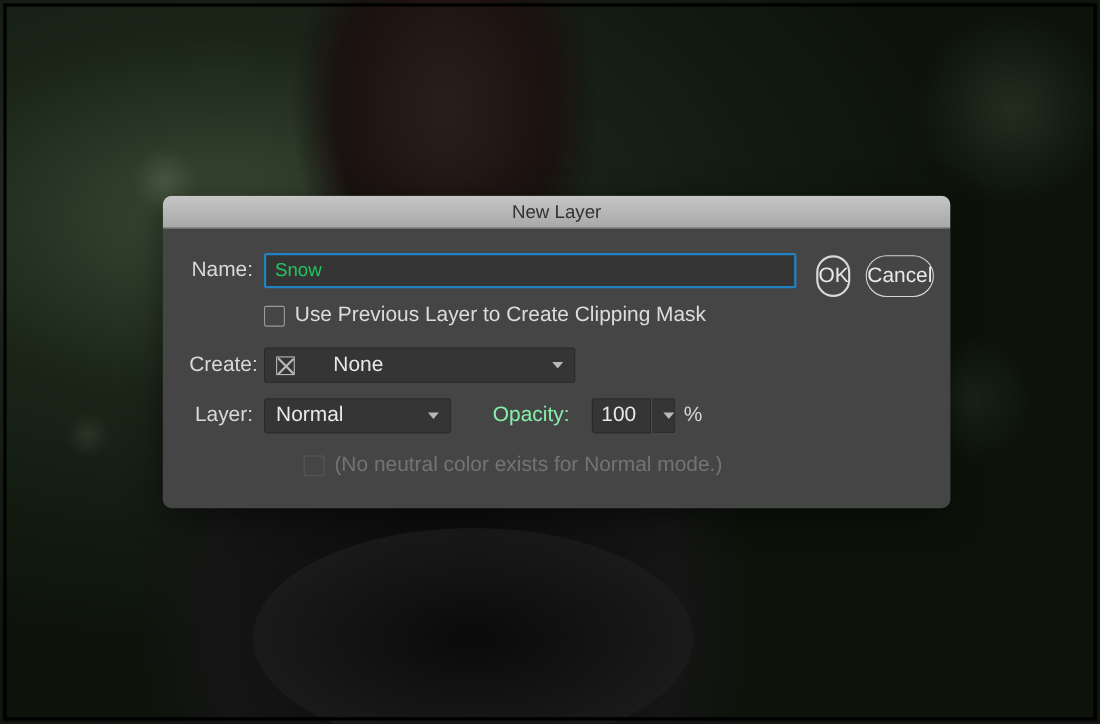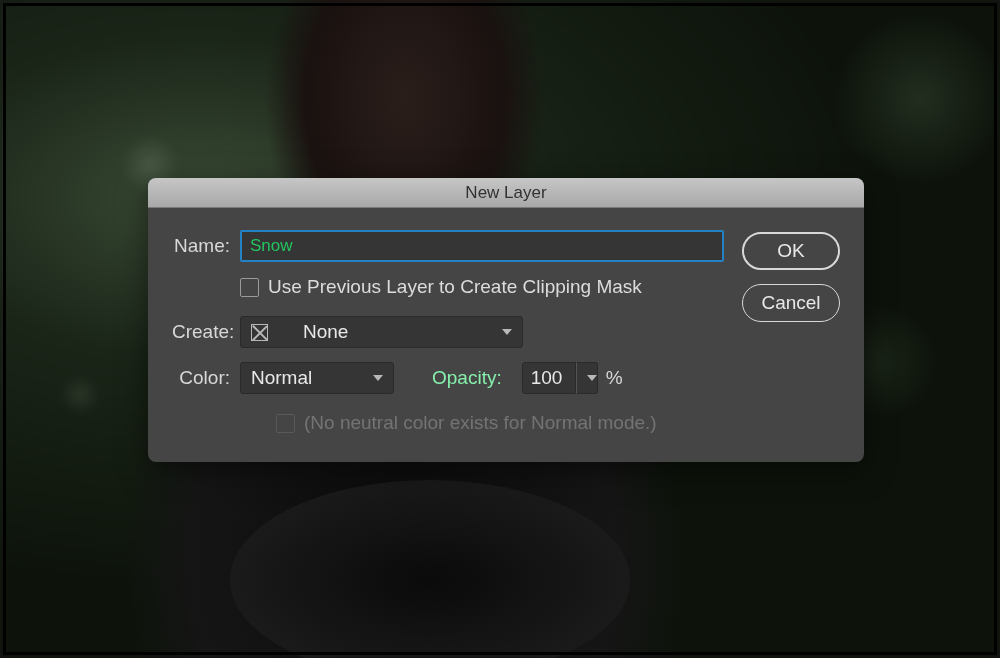--- a/index.html
+++ b/index.html
@@ -207,21 +207,21 @@
       width: 1.5px;
       height: 20px;
       background: #b8b8b8;
       top: -2px;
       left: 7px;
     }
     .color-swatch::before { transform: rotate(45deg); }
     .color-swatch::after { transform: rotate(-45deg); }
     
     .mode-select {
-      width: 154px;
+      width: 170px;
       justify-content: center;
     }
     
     .mode-row {
       display: flex;
       align-items: center;
       margin-bottom: 18px;
     }
     
     .opacity-group {
@@ -262,21 +262,21 @@
     
     .percent-sign {
       color: #d8d8d8;
       font-size: 19px;
       margin-left: 8px;
     }
     
     .dialog-buttons {
       width: 98px;
       display: flex;
-      flex-direction: column;
+      flex-direction: row;
       gap: 14px;
       padding-top: 2px;
     }
     
     .ps-button {
       height: 38px;
       background: transparent;
       border: 1.5px solid #d8d8d8;
       border-radius: 19px;
       color: #e8e8e8;
@@ -324,21 +324,21 @@
       <div class="form-row">
         <span class="form-label">Create:</span>
         <div class="ps-select color-select">
           <div class="color-swatch"></div>
           <span>None</span>
           <div class="select-chevron"></div>
         </div>
       </div>
 
       <div class="mode-row">
-        <span class="form-label">Color:</span>
+        <span class="form-label">Layer:</span>
         <div class="ps-select mode-select">
           <span>Normal</span>
           <div class="select-chevron"></div>
         </div>
 
         <div class="opacity-group">
           <span class="opacity-label">Opacity:</span>
           <input type="text" class="opacity-input" value="100" style="">
           <div class="opacity-stepper">
             <div class="select-chevron"></div>

